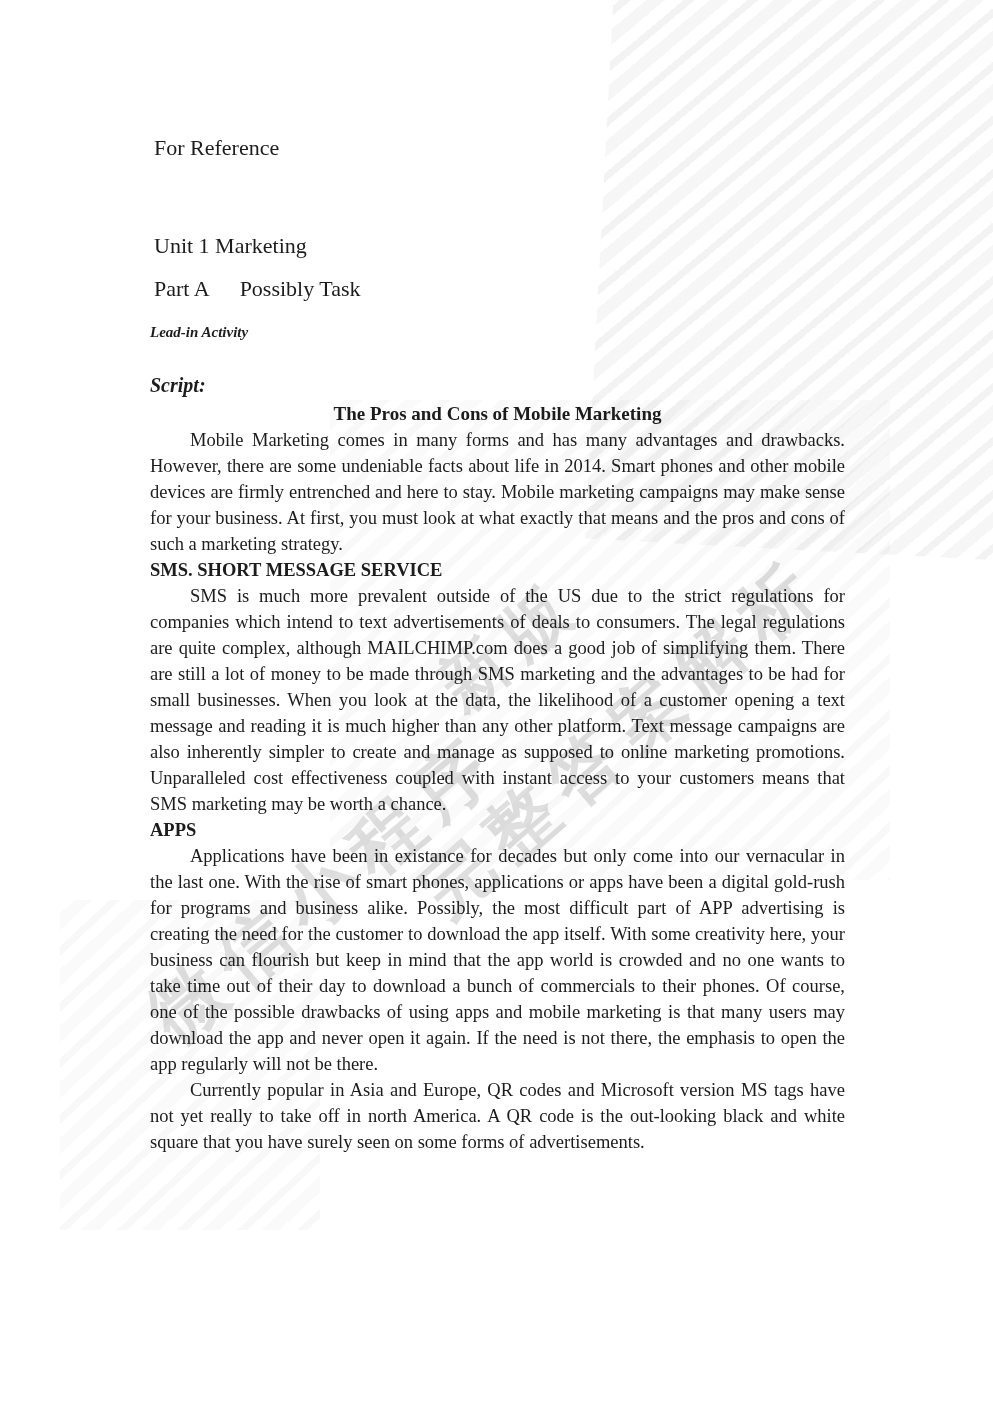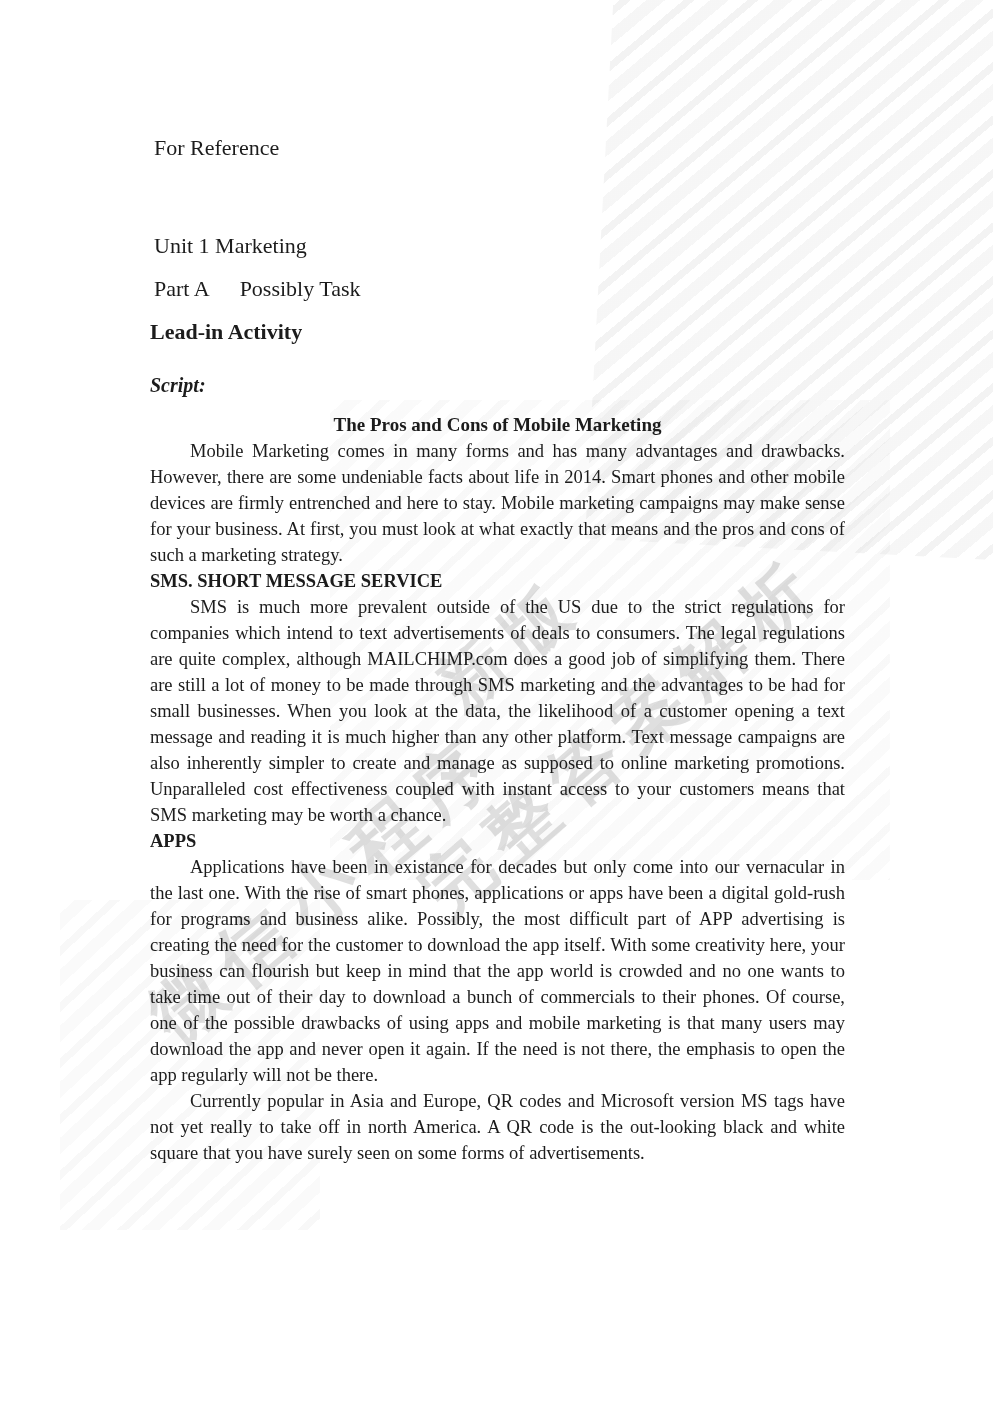--- a/index.html
+++ b/index.html
@@ -50,27 +50,27 @@
     z-index:1;
   }
   .h-main{
     font-size:22px;font-weight:normal;line-height:24px;margin:4px;
   }
   .h-unit{margin-top:74px;}
   .h-part{margin-top:19px;}
   .h-part .part-name{margin-left:30px;}
   .h-leadin{
     margin-top:19px;
-    font-size:22px;font-weight:bold;line-height:24px;
+    font-size:15px;font-weight:bold;font-style:italic;line-height:24px;
   }
   .h-script{
     margin-top:29px;
     font-size:20px;font-weight:bold;font-style:italic;line-height:24px;
   }
-  .passage{margin-top:15px;}
+  .passage{margin-top:4px;}
   .passage-title{
     text-align:center;
     font-size:19px;font-weight:bold;line-height:26px;
   }
   .para{
     font-size:18.5px;
     line-height:26px;
     text-align:justify;
     text-indent:40px;
     margin:0;

